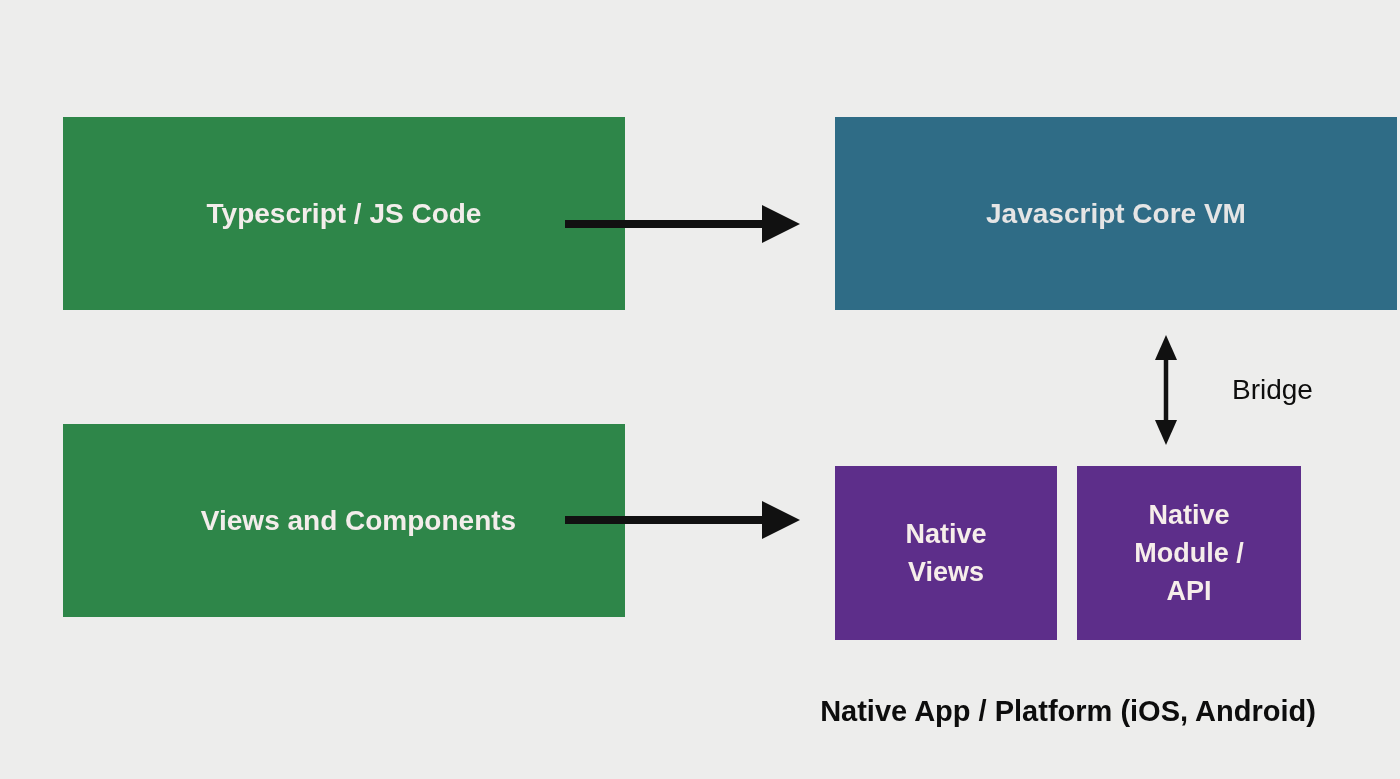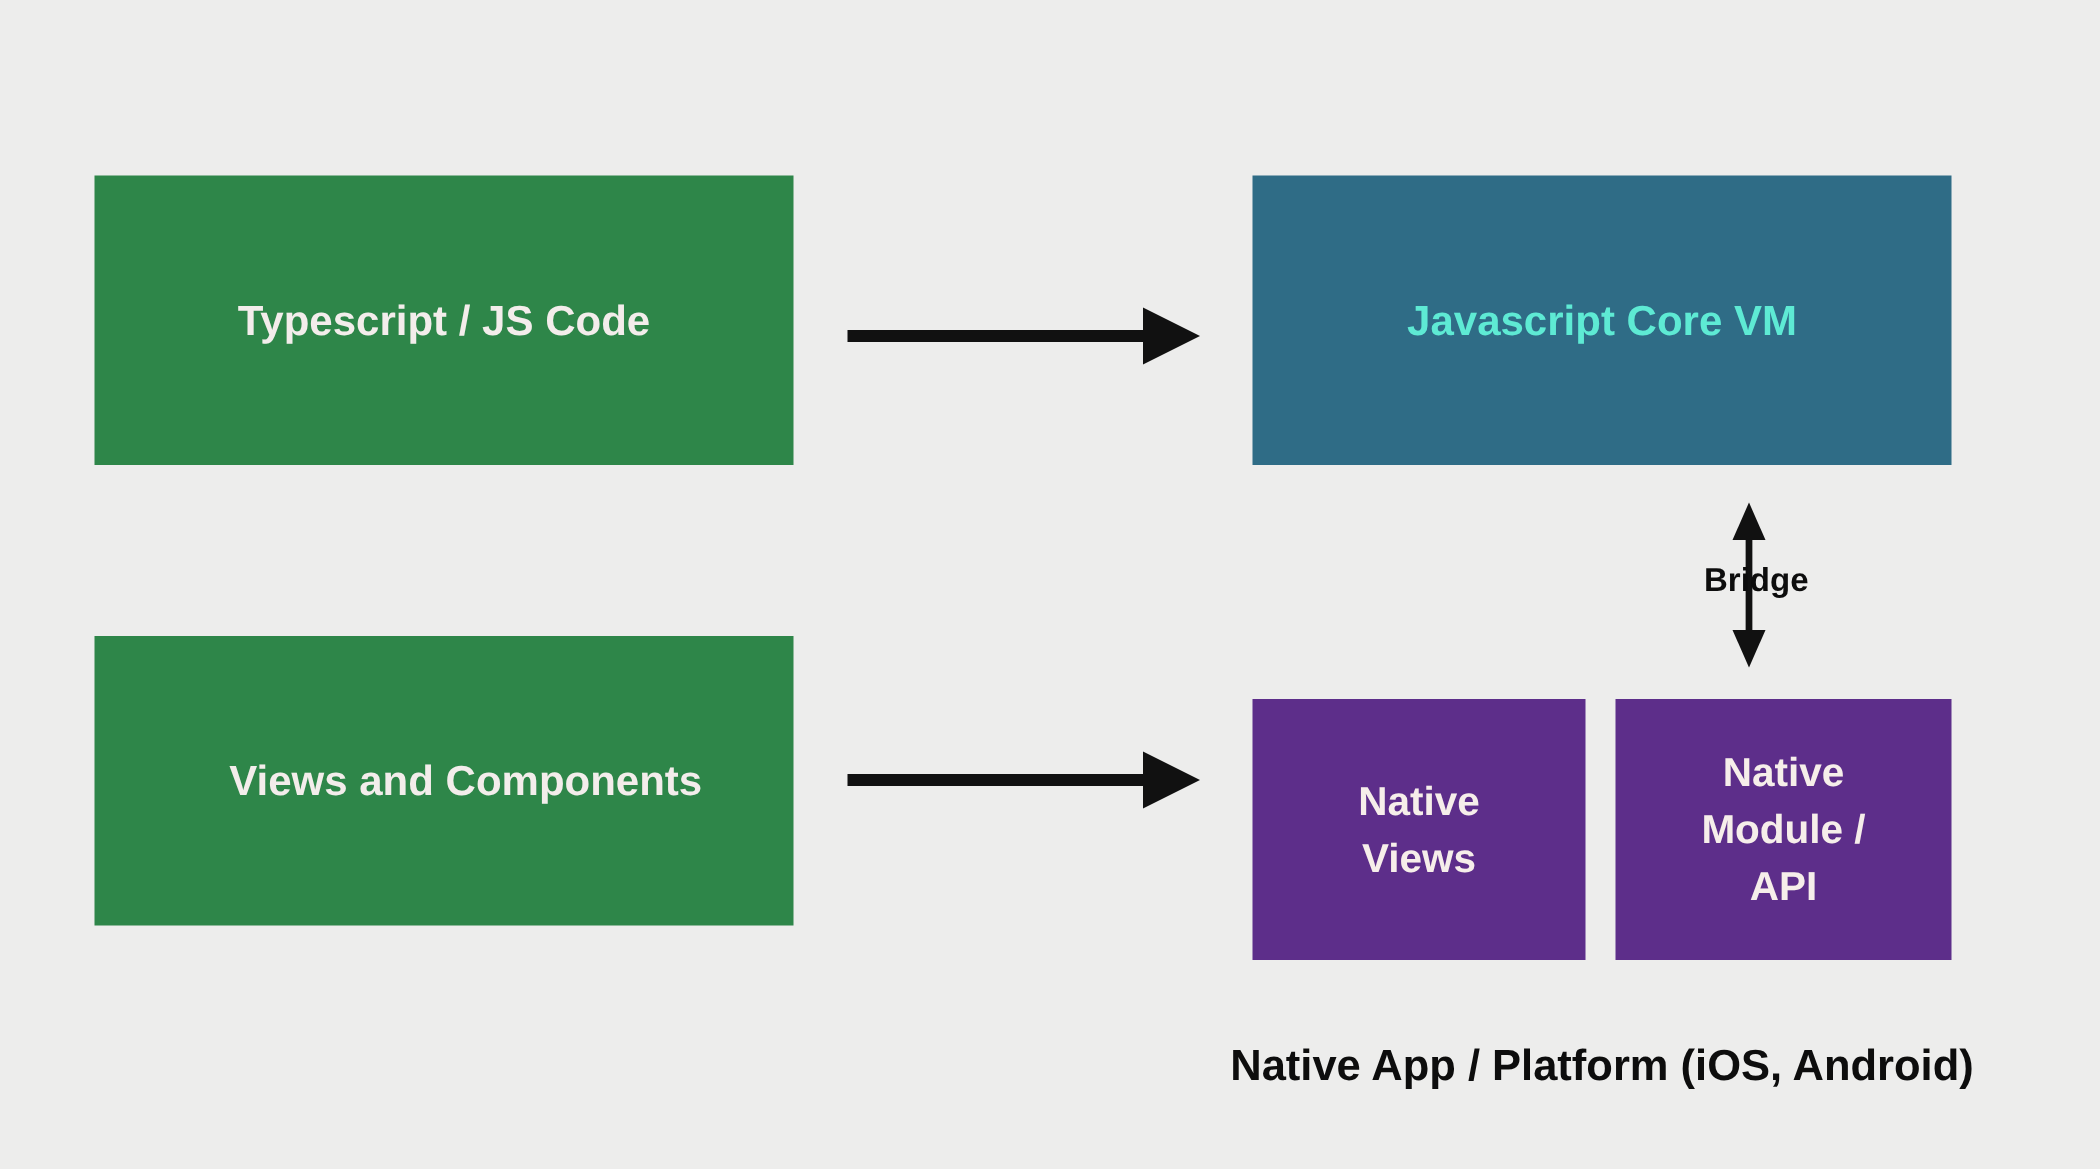--- a/index.html
+++ b/index.html
@@ -23,21 +23,21 @@
     align-items: center;
     justify-content: center;
     text-align: center;
     font-weight: 700;
     box-sizing: border-box;
   }
   .box .box-label {
     white-space: pre-line;
   }
   .box-large {
-    width: 466px;
+    width: 562px;
     height: 193px;
     font-size: 28px;
   }
   .box-small {
     width: 222px;
     height: 174px;
     font-size: 27px;
     line-height: 38px;
   }
   #box-typescript   { left: 63px;  top: 117px; }
@@ -49,24 +49,24 @@
   .arrow-svg {
     position: absolute;
     overflow: visible;
   }
   #arrow-ts-to-vm      { left: 560px; top: 200px; }
   #arrow-views-to-nat  { left: 560px; top: 496px; }
   #bridge-arrow        { left: 1146px; top: 330px; }
 
   .bridge-label {
     position: absolute;
-    left: 1136px;
+    left: 1232px;
     top: 374px;
-    font-size: 22px;
-    font-weight: 700;
+    font-size: 28px;
+    font-weight: 400;
     color: #0d0d0d;
     white-space: nowrap;
   }
   .platform-caption {
     position: absolute;
     left: 768px;
     top: 695px;
     width: 600px;
     text-align: center;
     font-size: 29px;
@@ -77,21 +77,21 @@
 </style>
 </head>
 <body>
 
 <div class="canvas">
 
   <div class="box box-large" id="box-typescript" style="background: rgb(46, 134, 73); color: rgb(243, 237, 235);">
     <span class="box-label">Typescript / JS Code</span>
   </div>
 
-  <div class="box box-large" id="box-jsvm" style="background: rgb(47, 108, 134); color: #5eead4;">
+  <div class="box box-large" id="box-jsvm" style="background: rgb(47, 108, 134); color: #e5e5e5;">
     <span class="box-label">Javascript Core VM</span>
   </div>
 
   <div class="box box-large" id="box-views" style="background: rgb(46, 134, 73); color: rgb(243, 237, 235);">
     <span class="box-label">Views and Components</span>
   </div>
 
   <div class="box box-small" id="box-native-views" style="background: rgb(93, 46, 138); color: rgb(246, 238, 234);">
     <span class="box-label">Native
 Views</span>

